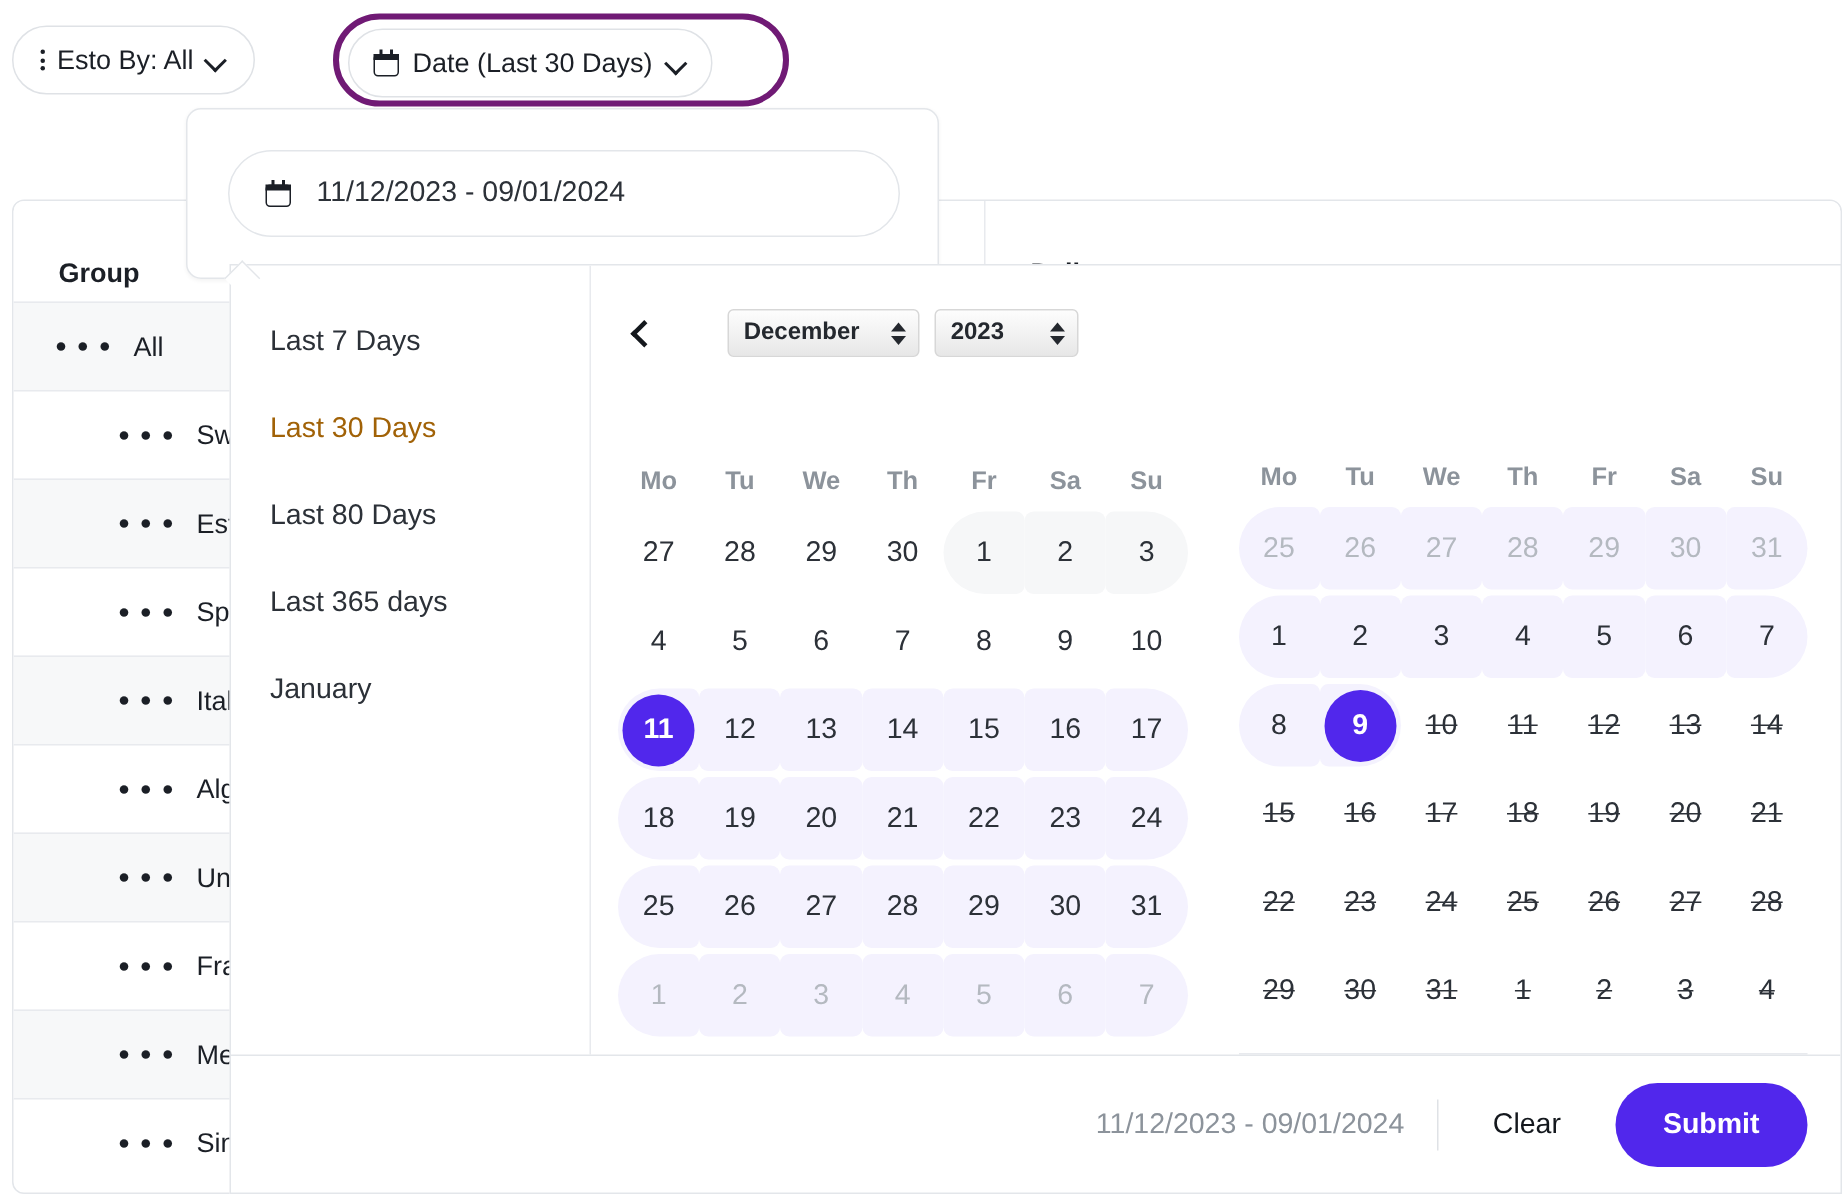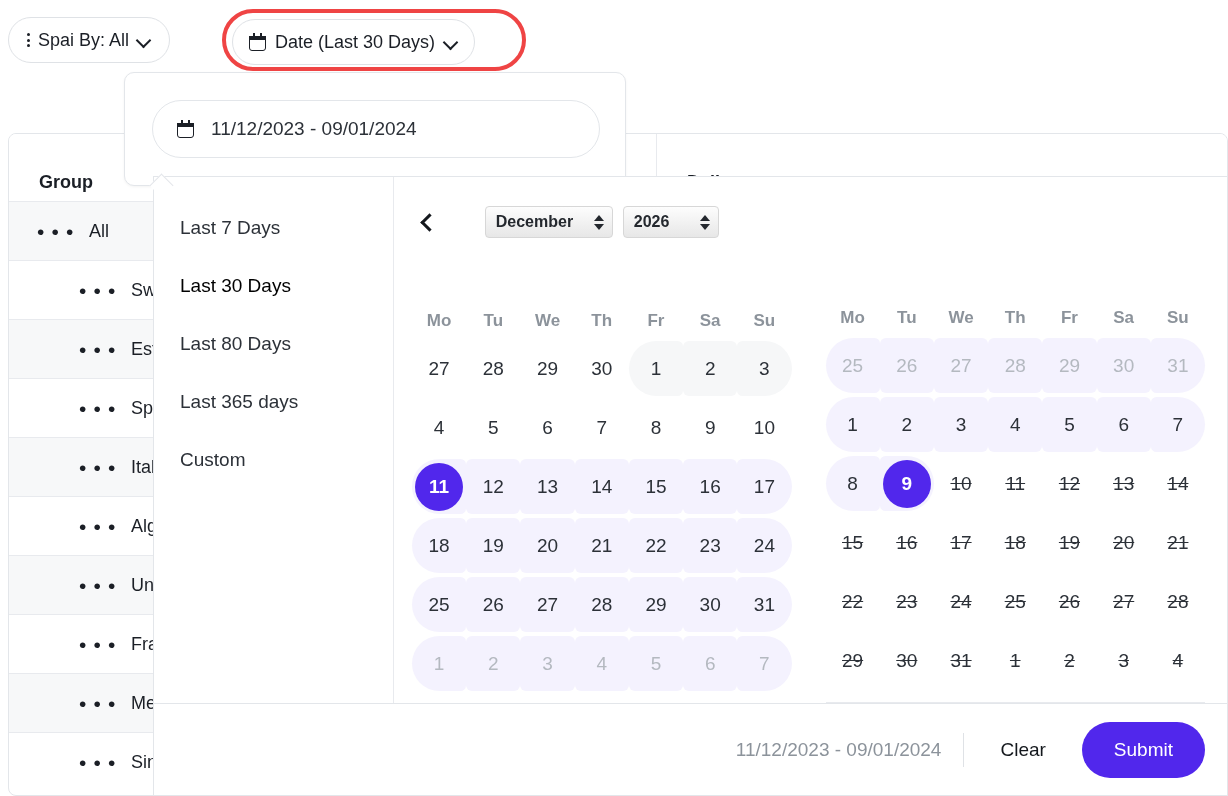--- a/index.html
+++ b/index.html
@@ -49,21 +49,21 @@
   .kebab { display:inline-flex; flex-direction:column; gap:2.5px; }
   .kebab i { width:3px; height:3px; border-radius:50%; background:#1b1f26; display:block; }
   .chev { width:14px; height:14px; display:inline-block; position:relative; }
   .chev::before{
     content:""; position:absolute; left:1px; top:2px; width:9px; height:9px;
     border-right:2.2px solid #1b1f26; border-bottom:2.2px solid #1b1f26;
     transform:rotate(45deg);
   }
   #pill-date-outer {
     position:absolute; left:222px; top:9px; width:304px; height:62px;
-    border:4px solid #ef4444; border-radius:31px;
+    border:4px solid #701a75; border-radius:31px;
   }
   #pill-date {
     position:absolute; left:6px; top:6px; height:46px; margin:0;
     display:inline-flex; align-items:center; gap:9px;
     padding:0 16px; border:1px solid #dfe2e6; border-radius:23px; background:#fff;
     font-size:18px; color:#1b1f26; white-space:nowrap;
   }
   .cal-ico { width:17px; height:18px; position:relative; display:inline-block; flex:none;}
   .cal-ico .bdy {
     position:absolute; left:0; top:3px; width:17px; height:15px;
@@ -98,21 +98,21 @@
     display:flex; flex-direction:column; overflow:hidden;
   }
   #picker-body { display:flex; flex:1; min-height:0; }
 
   
   #presets { width:240px; border-right:1px solid #e8eaee; padding-top:22px; }
   .preset {
     height:58px; display:flex; align-items:center; padding-left:26px;
     font-size:19px; color:#2c3138; cursor:pointer;
   }
-  .preset.active { color:#000000; }
+  .preset.active { color:#a16207; }
 
   
   #cals { flex:1; display:flex; padding:18px 22px 0 18px; gap:34px; }
   .cal { flex:1; display:flex; flex-direction:column; }
   .cal-head { height:54px; display:flex; align-items:center; gap:10px; position:relative;}
   .navbtn {
     width:34px; height:34px; display:flex; align-items:center; justify-content:center;
     background:none; border:none; cursor:pointer; flex:none;
   }
   .navbtn .arw { width:13px; height:13px; border-left:3px solid #14181d; border-bottom:3px solid #14181d; transform:rotate(45deg); }
@@ -159,21 +159,21 @@
   
   #picker-foot {
     height:92px; border-top:1px solid #e3e6ea;
     display:flex; align-items:center; justify-content:flex-end; gap:0; padding-right:22px;
   }
   #foot-range { font-size:19px; color:#8c939b; }
   .foot-div { width:1px; height:34px; background:#dfe2e6; margin:0 22px; }
   #clear-btn { font-size:19px; color:#14181d; background:none; border:none; cursor:pointer; padding:10px 14px; }
   #submit-btn {
     margin-left:22px; height:56px; padding:0 32px; border:none; border-radius:28px;
-    background:#5127ec; color:#fff; font-size:19px; font-weight:normal; cursor:pointer;
+    background:#5127ec; color:#fff; font-size:19px; font-weight:bold; cursor:pointer;
     font-family:"Liberation Sans", sans-serif;
   }
 </style>
 </head>
 <body>
 
 <div id="root">
 
   <div class="table-wrap">
     <div class="thead">
@@ -246,21 +246,21 @@
         </div>
       </div>
   </div>
 
   <div class="pill" id="pill-group">
     <span class="kebab">
         <i></i>
         <i></i>
         <i></i>
       </span>
-    <span>Spai By: All</span>
+    <span>Esto By: All</span>
     <span class="chev"></span>
   </div>
 
   <div id="pill-date-outer">
     <div id="pill-date">
       <span class="cal-ico">
         <span class="bdy"></span>
           <span class="bar"></span>
           <span class="p1"></span>
           <span class="p2"></span>
@@ -284,39 +284,39 @@
   </div>
 
   <div id="picker">
     <div id="picker-body">
 
       <div id="presets">
           <div class="preset">Last 7 Days</div>
           <div class="preset active">Last 30 Days</div>
           <div class="preset">Last 80 Days</div>
           <div class="preset">Last 365 days</div>
-          <div class="preset">Custom</div>
+          <div class="preset">January</div>
         </div>
 
       <div id="cals">
           <div class="cal">
             <div class="cal-head">
               <button class="navbtn">
                 <span class="arw"></span>
               </button>
               <div class="cal-center">
                 <div class="selwrap sel-month">
                   <span class="sel-label">December</span>
                   <span class="spin">
                     <span class="up"></span>
                     <span class="dn"></span>
                   </span>
                 </div>
                 <div class="selwrap sel-year">
-                  <span class="sel-label">2026</span>
+                  <span class="sel-label">2023</span>
                   <span class="spin">
                     <span class="up"></span>
                     <span class="dn"></span>
                   </span>
                 </div>
               </div>
               <span class="navbtn"></span>
             </div>
             <div class="dow-row">
               <div class="dow">Mo</div>

